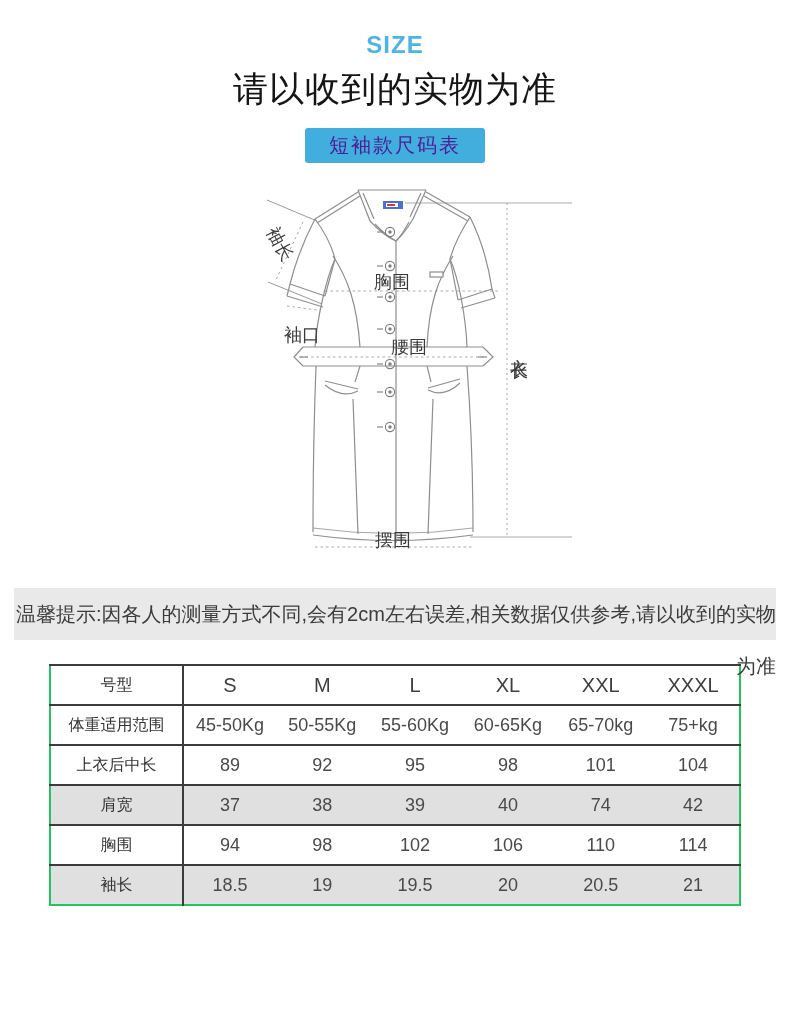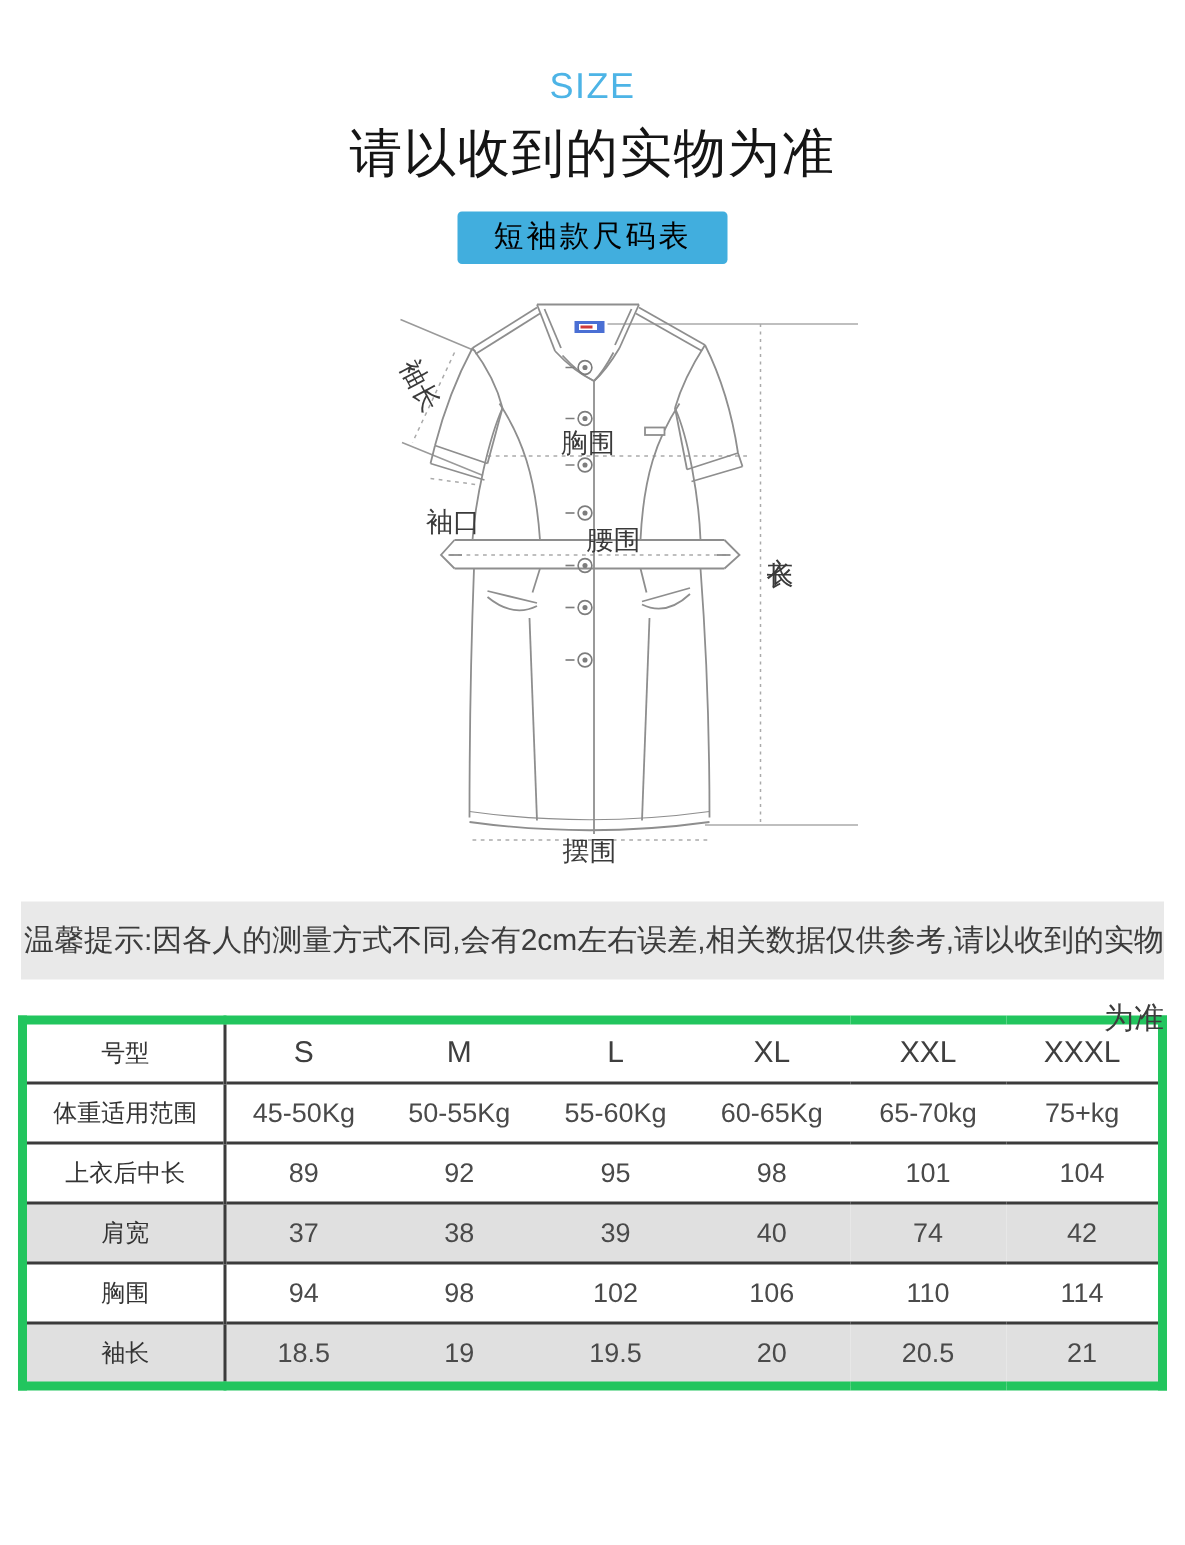--- a/index.html
+++ b/index.html
@@ -1,39 +1,39 @@
 <!DOCTYPE html>
 <html><head>
 <meta charset="utf-8">
 <style>
   html,body{margin:0;padding:0;}
   body{width:790px;height:1030px;background:#ffffff;overflow:hidden;
        font-family:"Liberation Sans",sans-serif;}
   .page{width:790px;position:relative;}
 
-  .size-label{padding-top:44px;text-align:center;font-size:24px;font-weight:normal;
+  .size-label{padding-top:31px;text-align:center;font-size:24px;font-weight:bold;
               letter-spacing:1px;color:#4db4e6;}
   .page-title{margin:7px 0 0 0;text-align:center;font-size:35px;font-weight:500;
               letter-spacing:1px;color:#151515;}
   .badge-wrap{text-align:center;margin-top:15px;}
-  .badge{display:inline-block;background:#41aede;color:#000000;font-size:20px;
+  .badge{display:inline-block;background:#41aede;color:#4c1d95;font-size:20px;
          letter-spacing:2px;padding:6px 24px;border-radius:3px;line-height:23px;}
 
   .diagram{position:relative;width:790px;height:395px;margin-top:16px;}
   .diagram svg{position:absolute;left:0;top:0;}
   .dlabel{position:absolute;font-family:"DejaVu Serif",serif;font-size:18px;
           color:#3a3a3a;white-space:nowrap;transform:translate(-50%,-50%);}
   .dlabel.rot{transform:translate(-50%,-50%) rotate(62deg);}
   .dlabel.vert{writing-mode:vertical-rl;text-orientation:upright;letter-spacing:3px;}
 
   .notice{margin:14px 14px 0 14px;height:52px;line-height:52px;background:#e9e9e9;
           text-align:right;font-size:20px;font-weight:500;color:#3c3c3c;}
 
-  .size-table{width:766px;margin:24px auto 0 auto;border-collapse:collapse;
-              border:6px solid #22c55e;text-align:center;table-layout:fixed;}
+  .size-table{width:692px;margin:24px auto 0 auto;border-collapse:collapse;
+              border:2px solid #22c55e;text-align:center;table-layout:fixed;}
   .size-table td{border-top:2px solid #3b3b3b;height:38px;padding:0;}
   .size-table td.label-col{border-right:2px solid #3b3b3b;width:131px;
                            font-size:16px;color:#333;}
   .size-table td.val-col{font-size:18px;color:#4a4a4a;}
   .size-table tr.header-row td.val-col{font-size:20px;color:#3f3f3f;}
   .size-table tr.row-gray{background:#e0e0e0;}
   .size-table tr.row-white{background:#ffffff;}
 </style>
 </head>
 <body>
@@ -171,21 +171,21 @@
         <rect x="386" y="24" width="12" height="4" fill="#ffffff"></rect>
         <rect x="387" y="25" width="8" height="2" fill="#d03a3a"></rect>
       </g>
     </svg>
 
     <div class="dlabel rot" style="left:280px;top:65px;">袖长</div>
     <div class="dlabel" style="left:302px;top:136px;margin-top:20px;">袖口</div>
     <div class="dlabel" style="left:392px;top:103px;">胸围</div>
     <div class="dlabel" style="left:409px;top:168px;">腰围</div>
     <div class="dlabel vert" style="left:519px;top:168px;">衣长</div>
-    <div class="dlabel" style="left:393px;top:375px;">摆围</div>
+    <div class="dlabel" style="left:393px;top:361px;">摆围</div>
   </div>
 
   <div class="notice">
     <span>温馨提示:因各人的测量方式不同,会有2cm左右误差,相关数据仅供参考,请以收到的实物为准</span>
   </div>
 
   <table class="size-table">
     <tbody>
         <tr class="header-row row-white">
           <td class="label-col">号型</td>

